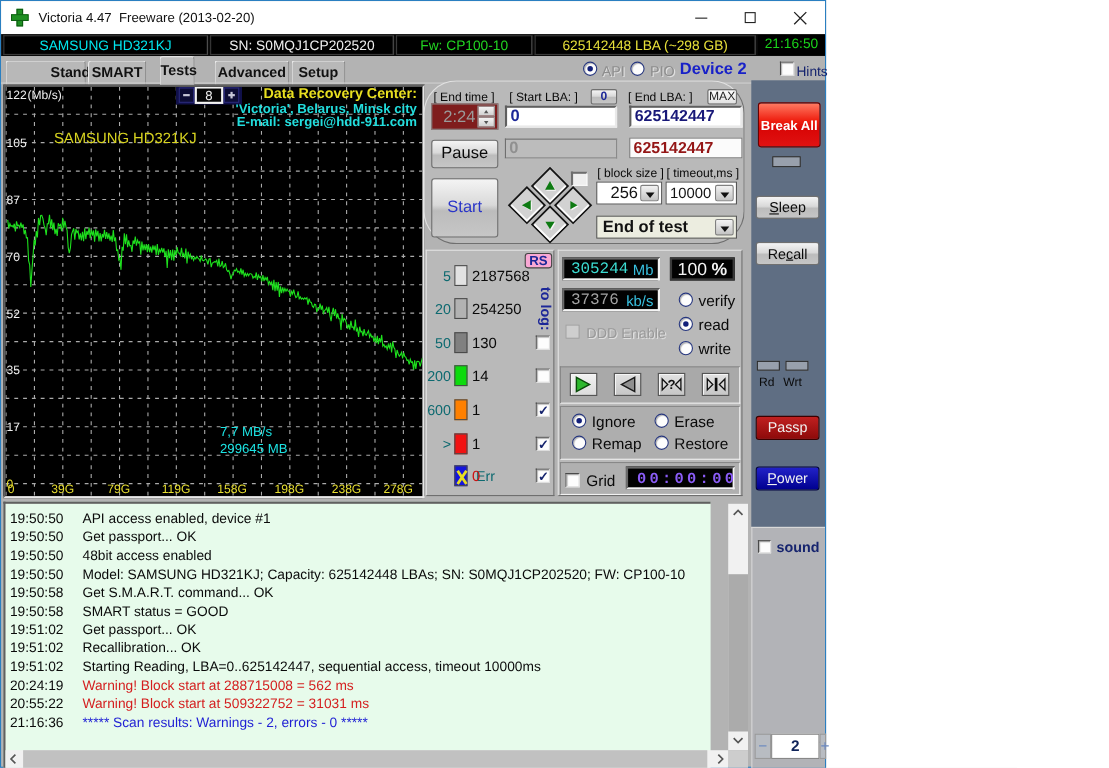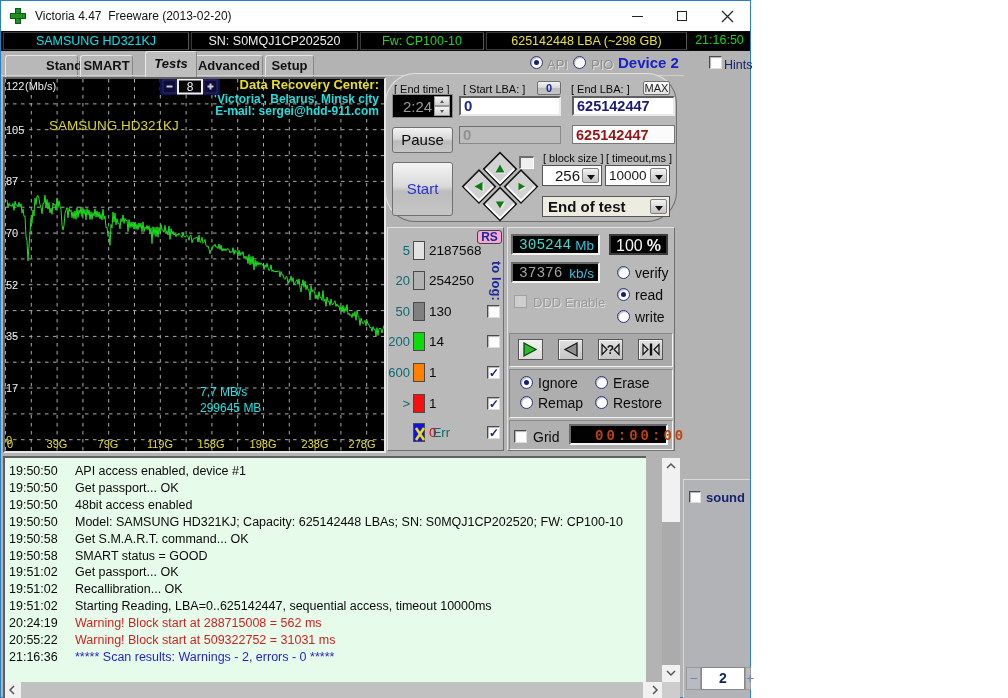--- a/index.html
+++ b/index.html
@@ -74,21 +74,21 @@
     <div class="ibox" style="left:2px;width:186px;color:#00e5ee;">SAMSUNG HD321KJ</div>
     <div class="ibox" style="left:190px;width:167px;color:#f0f0f0;">SN: S0MQJ1CP202520</div>
     <div class="ibox" style="left:359px;width:124px;color:#21d421;">Fw: CP100-10</div>
     <div class="ibox" style="left:485px;width:201px;color:#e8e13a;">625142448 LBA (~298 GB)</div>
     <div class="ibox" style="left:688px;width:61px;color:#1ad41a;border:none;background:#000;top:1px;height:18px;">21:16:50</div>
   </div>
 
   <div id="tabrow">
     <div class="tab" style="left:4px;width:73px;line-height:20px;padding-left:40px;">Standard</div>
     <div class="tab" style="left:79px;width:53px;line-height:20px;">SMART</div>
-    <div class="tab active" style="left:144px;width:52px;line-height:24px;font-style:italic;">Tests</div>
+    <div class="tab active" style="left:144px;width:32px;line-height:24px;">Tests</div>
     <div class="tab" style="left:194px;width:68px;line-height:20px;">Advanced</div>
     <div class="tab" style="left:264px;width:49px;line-height:20px;">Setup</div>
     <div class="radio sel" style="left:529px;top:5px;"></div>
     <div style="position:absolute;left:546px;top:6px;font-size:13px;color:#8d8d8d;text-shadow:1px 1px 0 #e0e0e0;">API</div>
     <div class="radio" style="left:572px;top:5px;"></div>
     <div style="position:absolute;left:590px;top:6px;font-size:13px;color:#8d8d8d;text-shadow:1px 1px 0 #e0e0e0;">PIO</div>
     <div style="position:absolute;left:617px;top:3px;font-size:15px;font-weight:bold;color:#1821c8;">Device 2</div>
     <div class="check" style="left:708px;top:5px;"></div>
     <div style="position:absolute;left:723px;top:7px;font-size:12.5px;color:#16246e;">Hints</div>
   </div>
@@ -127,21 +127,21 @@
 <rect x="173" y="0.5" width="24" height="14" fill="#050505" stroke="#f2f2f2" stroke-width="2"></rect>
 <text x="185" y="12" font-size="12" fill="#f0f0f0" text-anchor="middle">8</text>
 <rect x="199" y="1" width="13" height="13" fill="#0d0d35" stroke="#2a2a7a" stroke-width="1"></rect>
 <rect x="202.5" y="6.5" width="6" height="2" fill="#c8c8d8"></rect>
         <rect x="204.5" y="4.5" width="2" height="6" fill="#c8c8d8"></rect>
 </svg>
     </div>
 
   <div id="ctl" class="panelraise" style="left:384px;top:72px;width:292px;height:149px;border-radius:30px;">
       <div class="blabel" style="left:8px;top:9px;">[ End time ]</div>
-      <div style="position:absolute;left:6px;top:20px;width:61px;height:24px;background:#000000;border:1px solid #8a8a8a;">
+      <div style="position:absolute;left:6px;top:20px;width:61px;height:24px;background:#7f1d1d;border:1px solid #8a8a8a;">
         <div style="position:absolute;left:10px;top:3px;font-size:15px;color:#9a9a9a;">2:24</div>
         <div style="position:absolute;right:2px;top:1px;width:16px;height:10px;background:linear-gradient(#f4f4f4,#d0d0d0);border:1px solid #999;">
           <div style="position:absolute;left:5px;top:3px;border-left:2.5px solid transparent;border-right:2.5px solid transparent;border-bottom:3.5px solid #555;"></div>
         </div>
         <div style="position:absolute;right:2px;bottom:1px;width:16px;height:10px;background:linear-gradient(#f4f4f4,#d0d0d0);border:1px solid #999;">
           <div style="position:absolute;left:5px;top:3px;border-left:2.5px solid transparent;border-right:2.5px solid transparent;border-top:3.5px solid #555;"></div>
         </div>
       </div>
       <div class="btn" style="left:6px;top:53px;width:61px;height:26px;font-size:15px;line-height:24px;">Pause</div>
       <div class="btn" style="left:6px;top:88px;width:61px;height:54px;font-size:15px;line-height:52px;color:#2a35c8;">Start</div>
@@ -265,24 +265,36 @@
       <div style="position:absolute;left:30px;top:147px;font-size:14px;color:#0a0a0a;">Ignore</div>
       <div class="radio" style="left:87px;top:148px;"></div>
       <div style="position:absolute;left:105px;top:147px;font-size:14px;color:#0a0a0a;">Erase</div>
       <div class="radio" style="left:12px;top:168px;"></div>
       <div style="position:absolute;left:30px;top:167px;font-size:14px;color:#0a0a0a;">Remap</div>
       <div class="radio" style="left:87px;top:168px;"></div>
       <div style="position:absolute;left:105px;top:167px;font-size:14px;color:#0a0a0a;">Restore</div>
       <div class="check" style="left:6px;top:202px;"></div>
       <div style="position:absolute;left:25px;top:201px;font-size:14px;color:#0a0a0a;">Grid</div>
       <div class="lcd" style="left:61px;top:196px;width:99px;height:21px;">
-        <span style="position:absolute;left:8px;top:2px;font-size:14px;color:#c2410c;letter-spacing:3px;margin-left:16px;">00:00:00</span>
-      </div>
-    </div>
-
+        <span style="position:absolute;left:8px;top:2px;font-size:14px;color:#8b5cf6;letter-spacing:3px;">00:00:00</span>
+      </div>
+    </div>
+
+  <div id="sidecol">
+      <div style="position:absolute;left:6px;top:20px;width:57px;height:41px;background:linear-gradient(#ff7a62,#ef1f10 40%,#d90606 60%,#e01212);border:1px solid #6a0000;border-radius:3px;color:#fff;font-weight:bold;font-size:12px;text-align:center;line-height:40px;">Break All</div>
+      <div style="position:absolute;left:19px;top:69px;width:26px;height:10px;background:#98a0ac;border:1px solid #2a2a2a;"></div>
+      <div class="btn" style="left:4px;top:105px;width:58px;height:21px;font-size:13px;line-height:19px;"><span style="text-decoration:underline;">S</span>leep</div>
+      <div class="btn" style="left:4px;top:147px;width:58px;height:21px;font-size:13px;line-height:19px;">Re<span style="text-decoration:underline;">c</span>all</div>
+      <div style="position:absolute;left:5px;top:255px;width:21px;height:9px;background:#98a0ac;border:1px solid #2a2a2a;"></div>
+      <div style="position:absolute;left:31px;top:255px;width:21px;height:9px;background:#98a0ac;border:1px solid #2a2a2a;"></div>
+      <div style="position:absolute;left:7px;top:269px;font-size:11px;color:#0a0a0a;">Rd</div>
+      <div style="position:absolute;left:29px;top:269px;font-size:11px;color:#0a0a0a;">Wrt</div>
+      <div style="position:absolute;left:4px;top:305px;width:58px;height:22px;background:linear-gradient(#c02020,#8d0a0a);border:1px solid #3a0000;border-radius:3px;color:#f2f2f2;font-size:13px;text-align:center;line-height:20px;">Passp</div>
+      <div style="position:absolute;left:4px;top:351px;width:58px;height:22px;background:linear-gradient(#2222c8,#00008f);border:1px solid #000040;border-radius:3px;color:#f2f2f2;font-size:13px;text-align:center;line-height:20px;"><span style="text-decoration:underline;">P</span>ower</div>
+    </div>
   <div id="sidebottom">
       <div class="check" style="left:5px;top:11px;width:12px;height:12px;"></div>
       <div style="position:absolute;left:22px;top:10px;font-size:13px;font-weight:bold;color:#16246e;">sound</div>
       <div style="position:absolute;left:4px;top:191px;font-size:11px;color:#0a0a0a;">API number</div>
       <div style="position:absolute;left:2px;top:187px;width:15px;height:23px;background:#b8bcc2;border:1px solid #9a9a9a;color:#6a88c0;font-size:14px;text-align:center;line-height:21px;">−</div>
       <div style="position:absolute;left:17px;top:187px;width:44px;height:23px;background:#fff;border:1px solid #888;color:#10245a;font-size:14px;font-weight:bold;text-align:center;line-height:21px;">2</div>
       <div style="position:absolute;left:61px;top:187px;width:6px;height:23px;background:#b8bcc2;border:1px solid #9a9a9a;color:#6a88c0;font-size:14px;line-height:21px;">+</div>
     </div>
 
   <div id="log">

